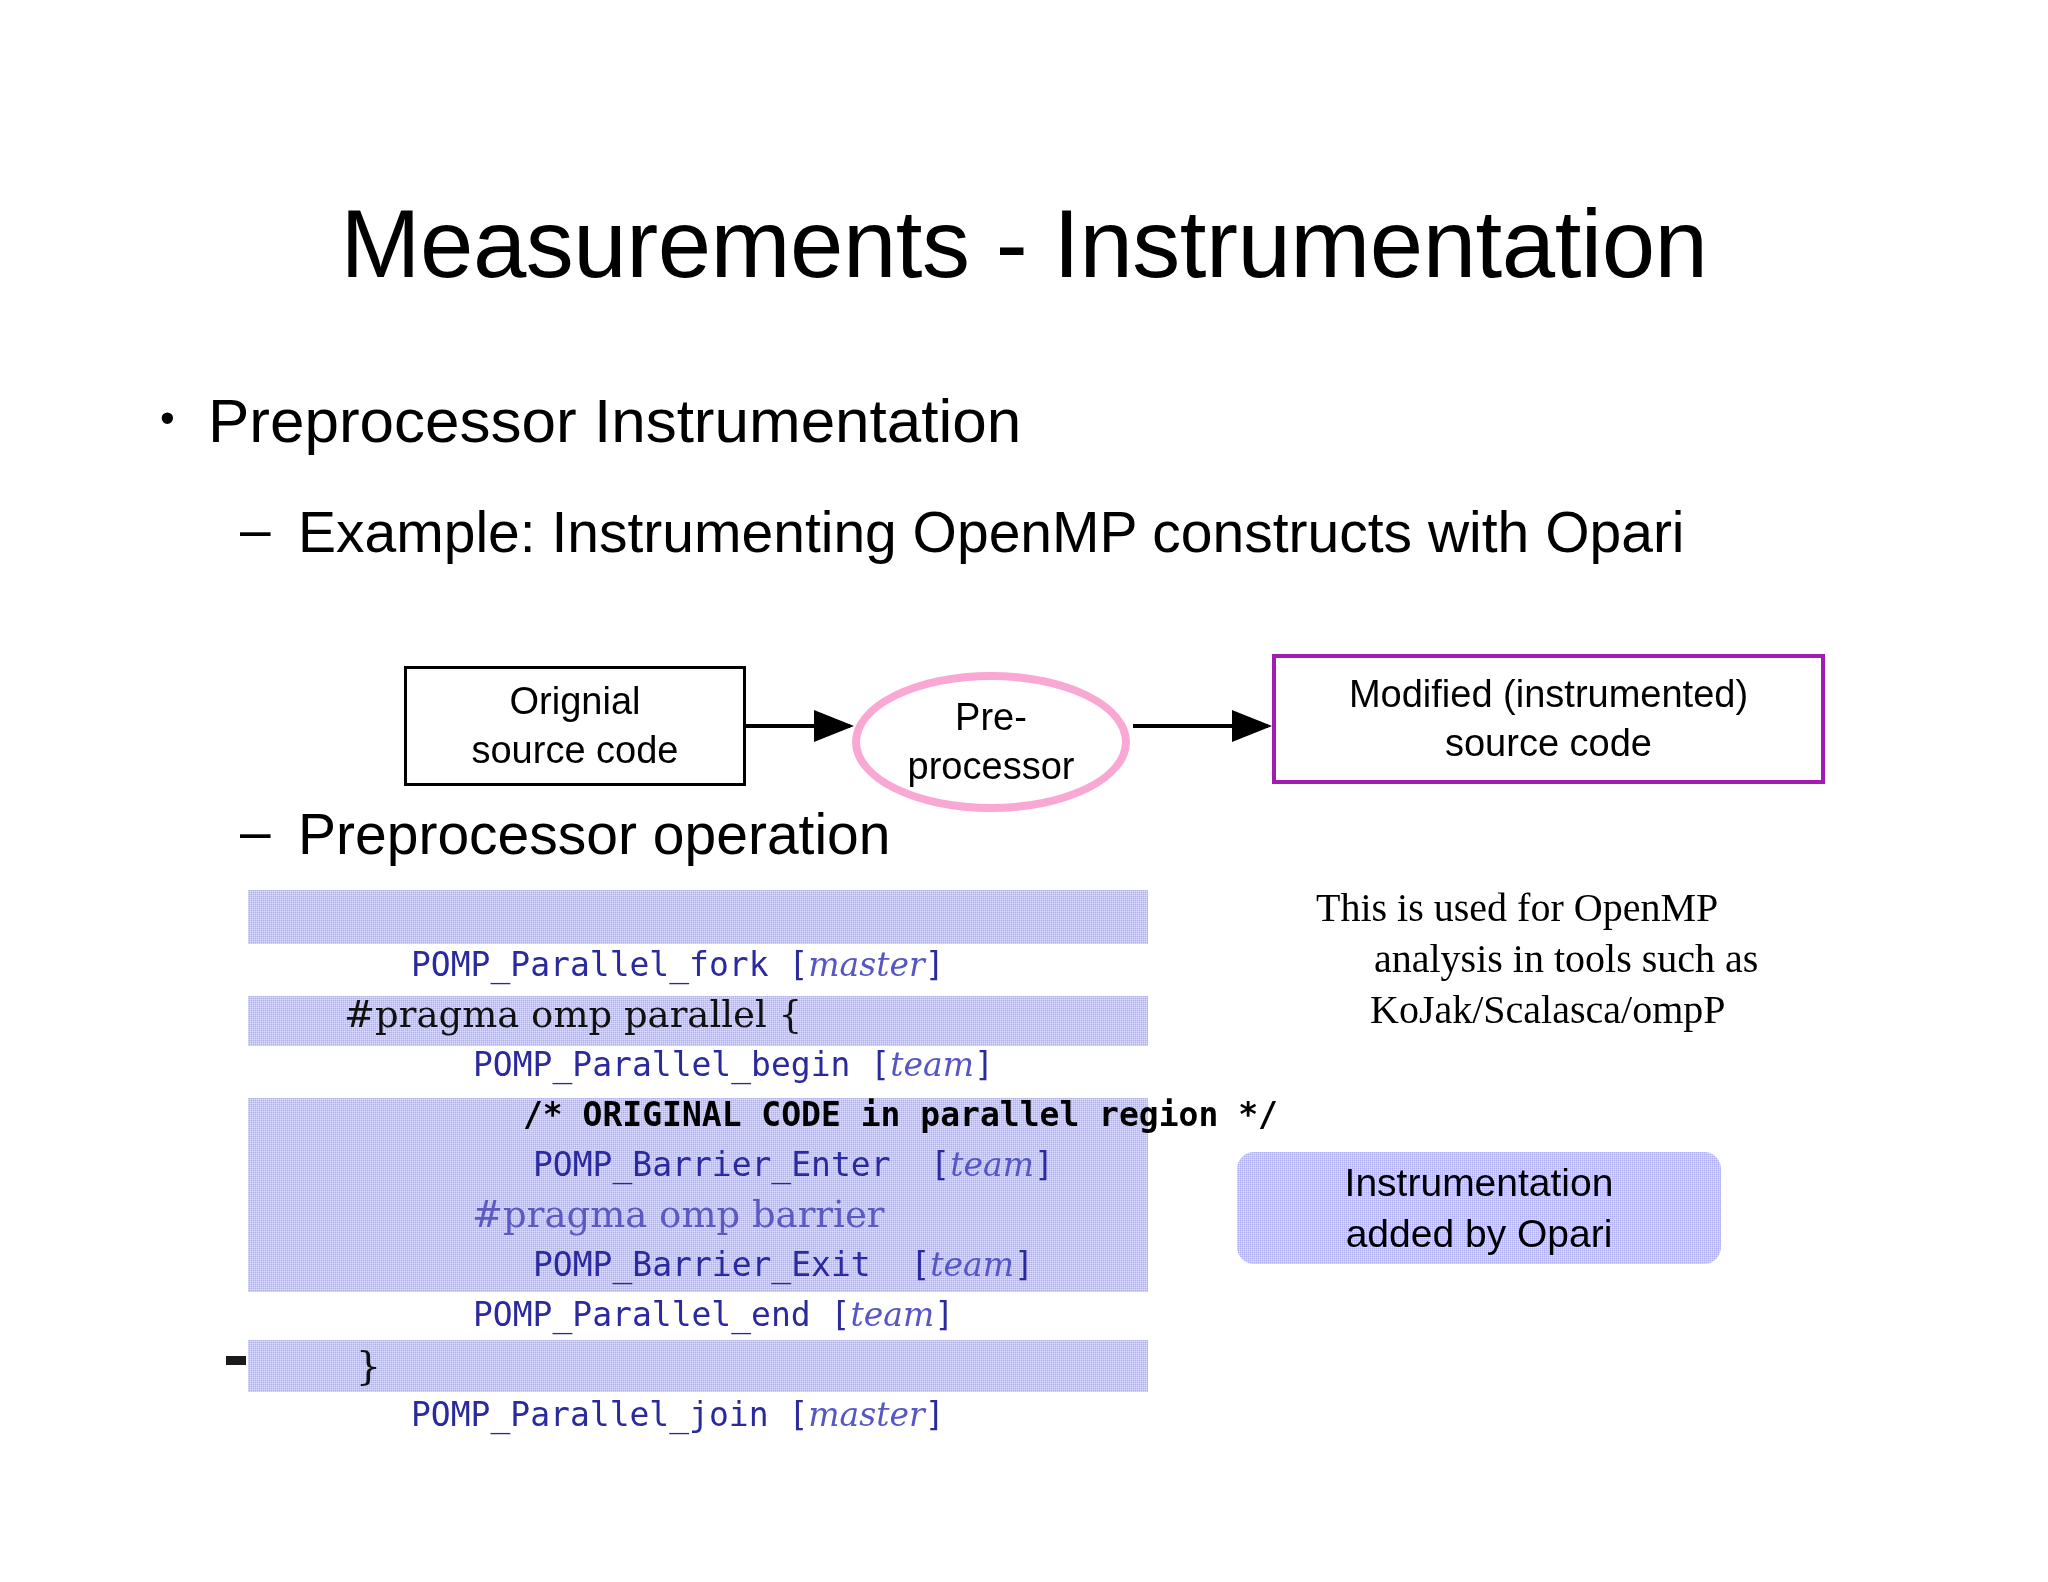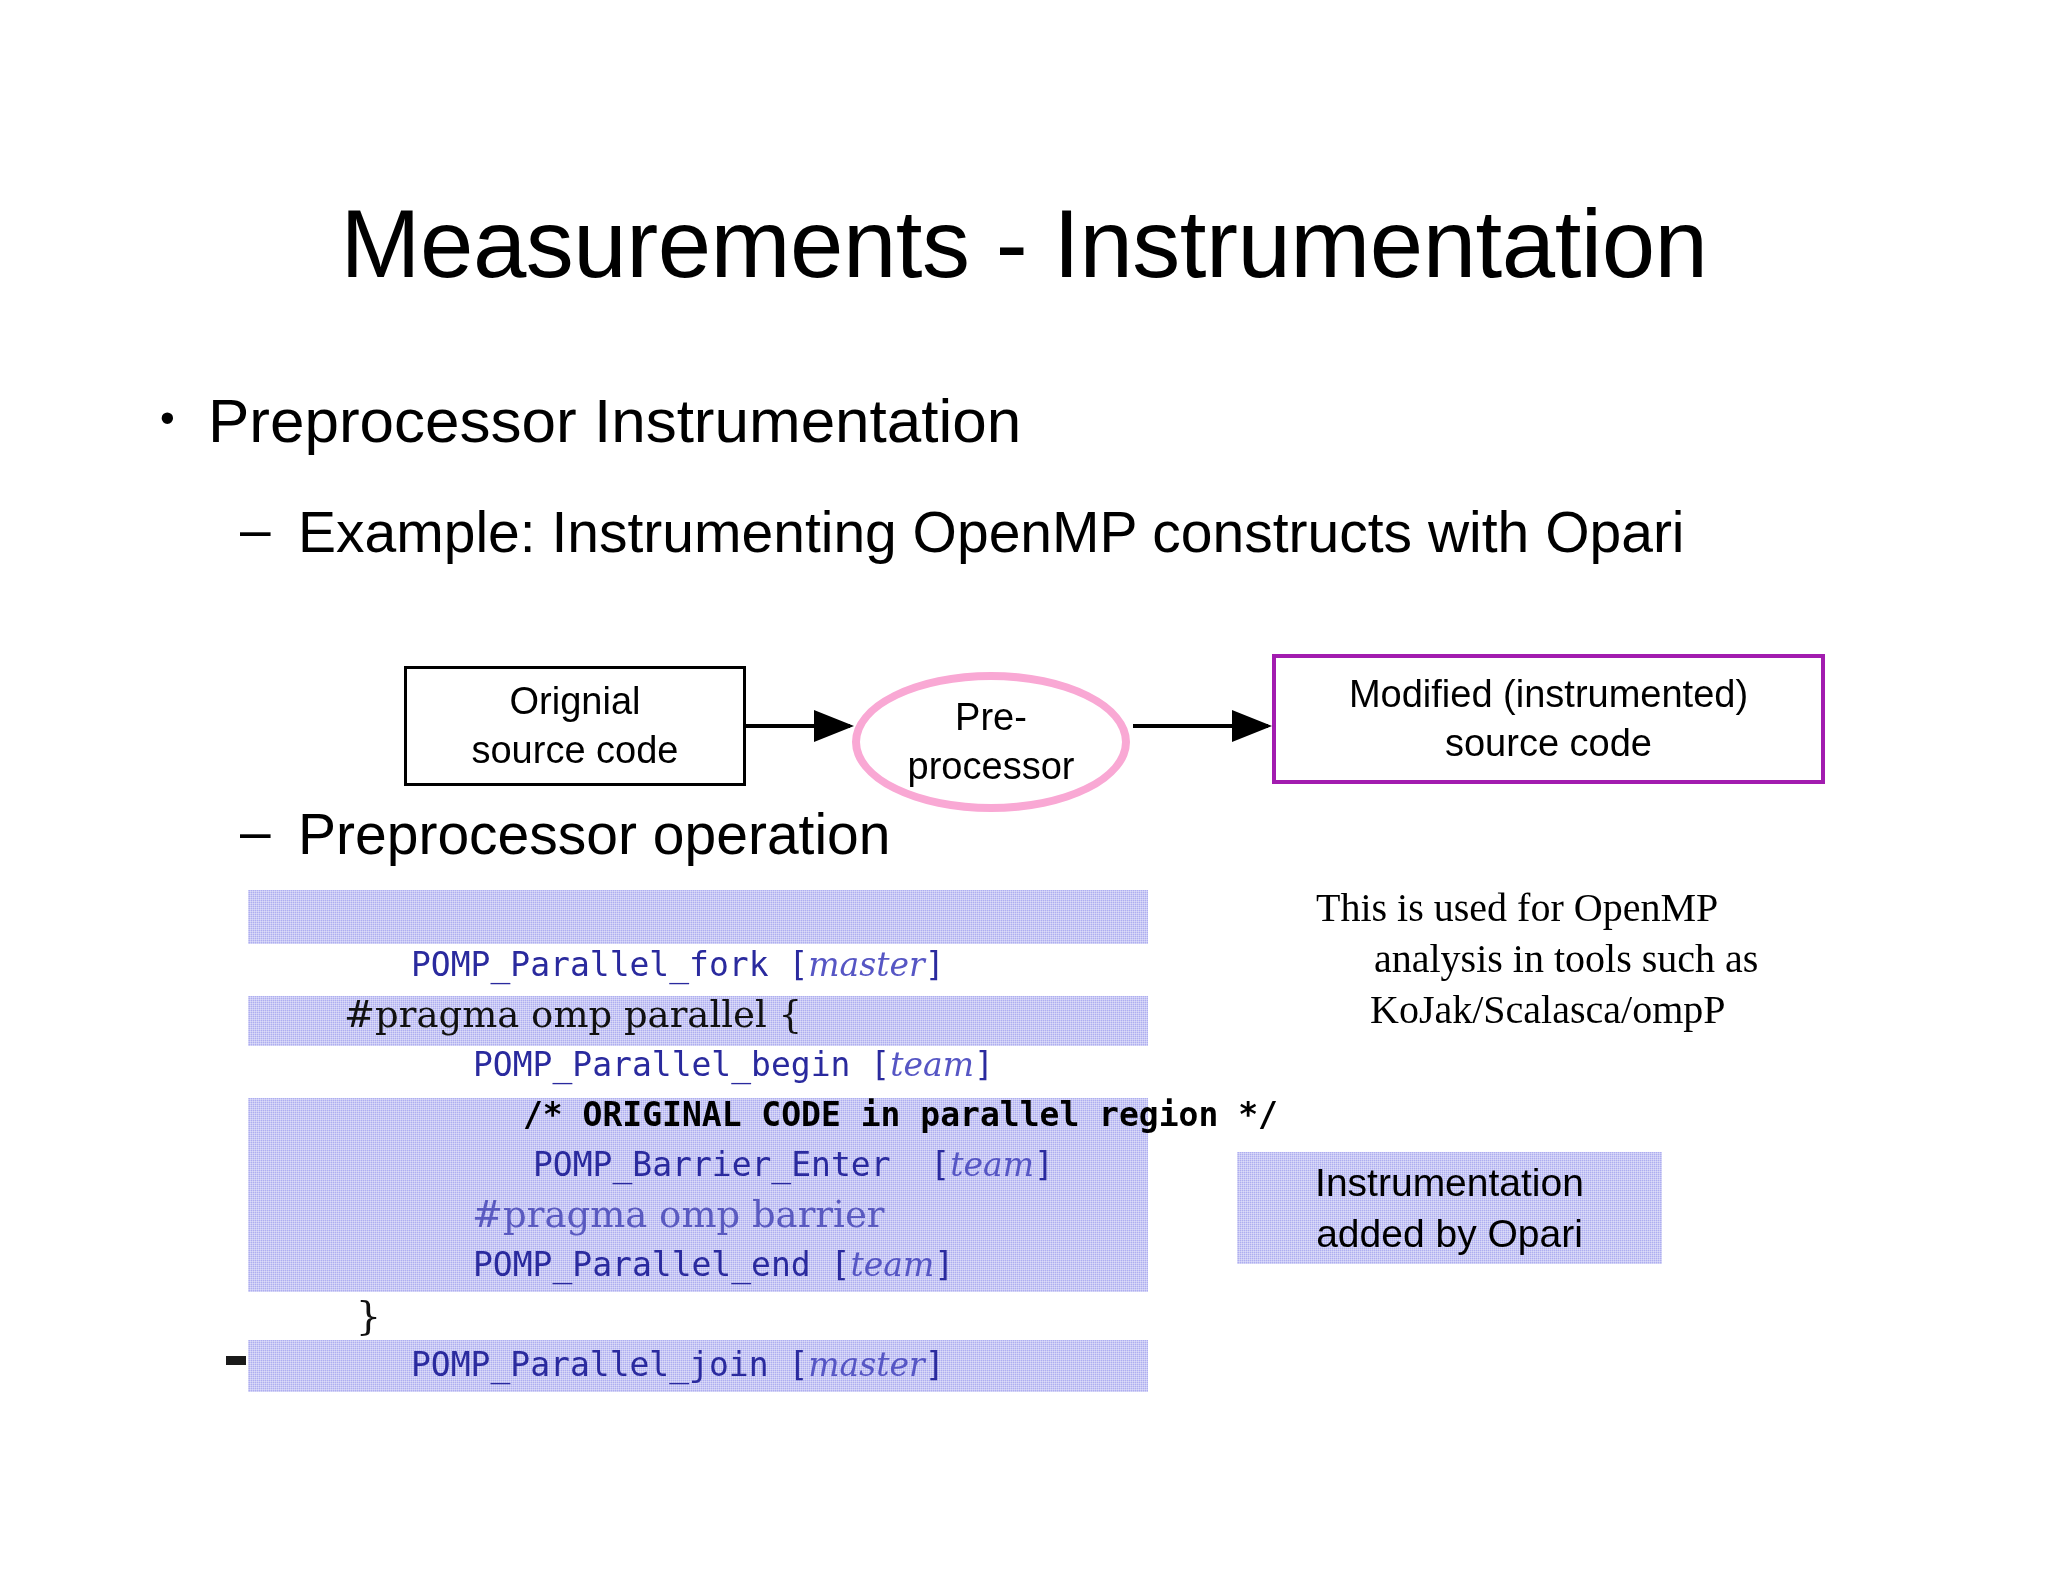--- a/index.html
+++ b/index.html
@@ -203,35 +203,36 @@
   }
   #annotation-openmp .l1 { text-align: left; }
   #annotation-openmp .l2 { text-align: left; padding-left: 58px; }
   #annotation-openmp .l3 { text-align: left; padding-left: 54px; }
 
   
   #legend-opari {
     position: absolute;
     left: 1237px;
     top: 1152px;
-    width: 425px;
+    width: 484px;
     height: 112px;
     display: flex;
     flex-direction: column;
     align-items: center;
     justify-content: center;
     text-align: center;
     font-size: 39px;
     line-height: 1.32;
     color: #000000;
     background-color: #aeaef0;
     background-image:
       repeating-linear-gradient(0deg,   rgba(255,255,255,0.34) 0 1px, rgba(255,255,255,0) 1px 2px),
       repeating-linear-gradient(90deg,  rgba(255,255,255,0.34) 0 1px, rgba(255,255,255,0) 1px 2px);
     box-sizing: border-box;
+    border-radius: 17px;
   }
 </style>
 </head>
 <body>
 
 <div id="slide">
 
   <div id="slide-title">Measurements - Instrumentation</div>
 
   <div class="bullet-l1" id="bullet-preprocessor-instrumentation">
@@ -304,20 +305,23 @@
       </div>
 
       <div class="ln mono-blue" style="padding-left:126px;">
         <span>POMP_Barrier_Enter</span><span class="brk">  [</span><span class="it">team</span><span class="brk">]</span>
       </div>
 
       <div class="ln serif-blue" style="padding-left:130px; font-size:37px;">
         <span>#pragma omp barrier</span>
       </div>
 
+      <div class="ln mono-blue" style="padding-left:126px;">
+        <span>POMP_Barrier_Exit</span><span class="brk">  [</span><span class="it">team</span><span class="brk">]</span>
+      </div>
 
       <div class="ln mono-blue" style="padding-left:66px;">
         <span>POMP_Parallel_end</span><span class="brk"> [</span><span class="it">team</span><span class="brk">]</span>
       </div>
 
       <div class="ln serif" style="padding-left:6px; font-size:40px;">
         <span>}</span>
       </div>
 
       <div class="ln mono-blue" style="padding-left:4px;">

